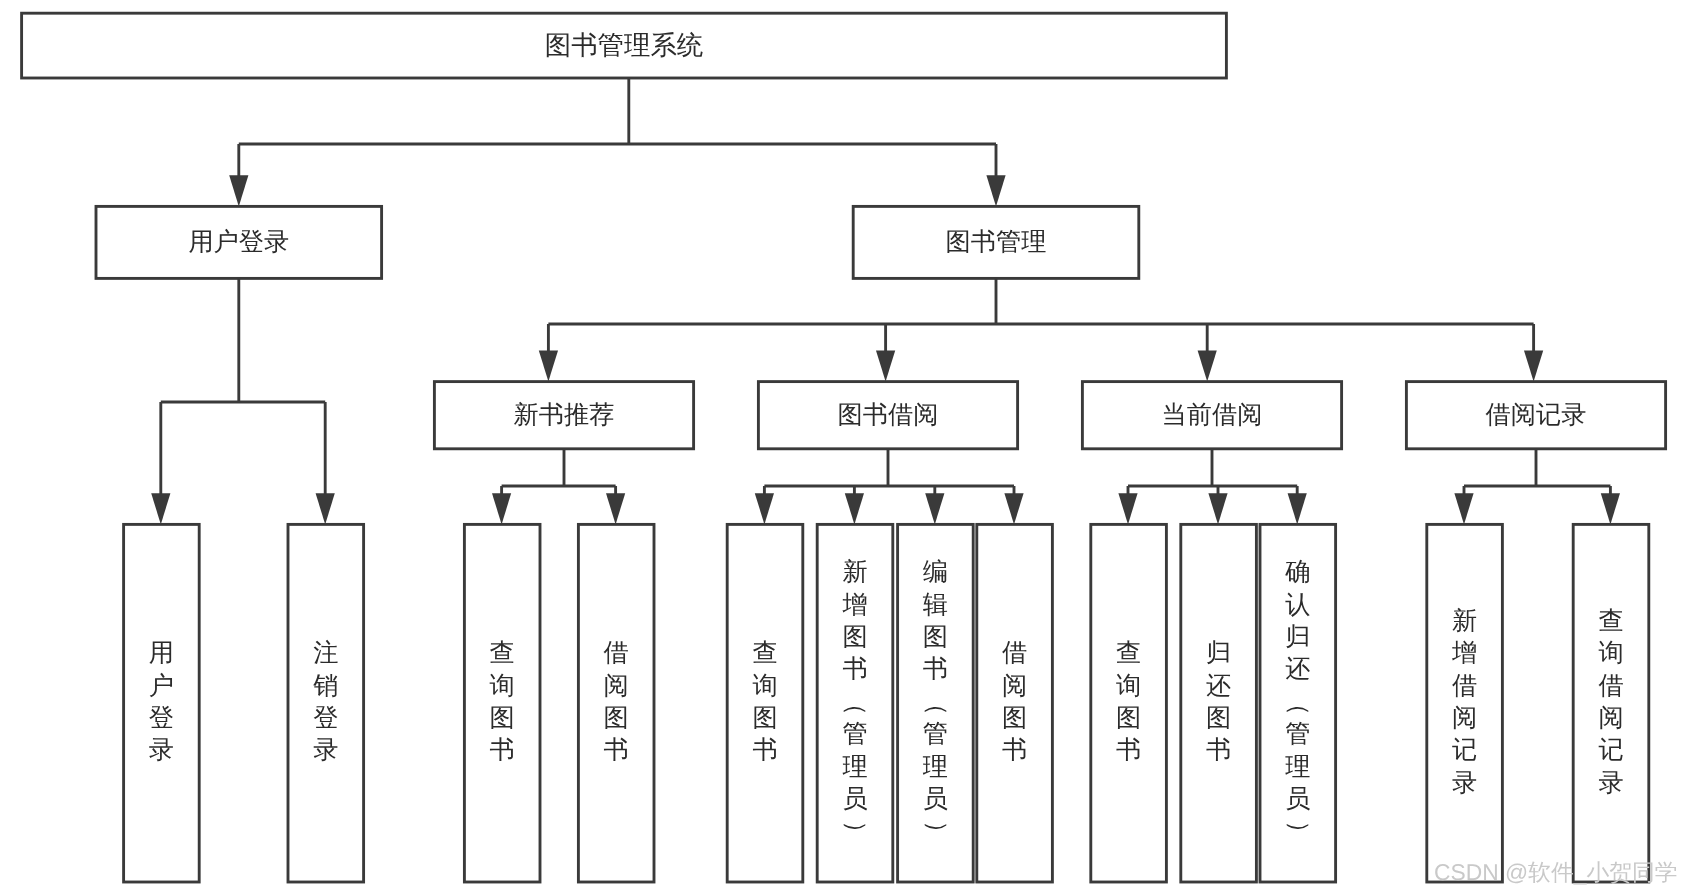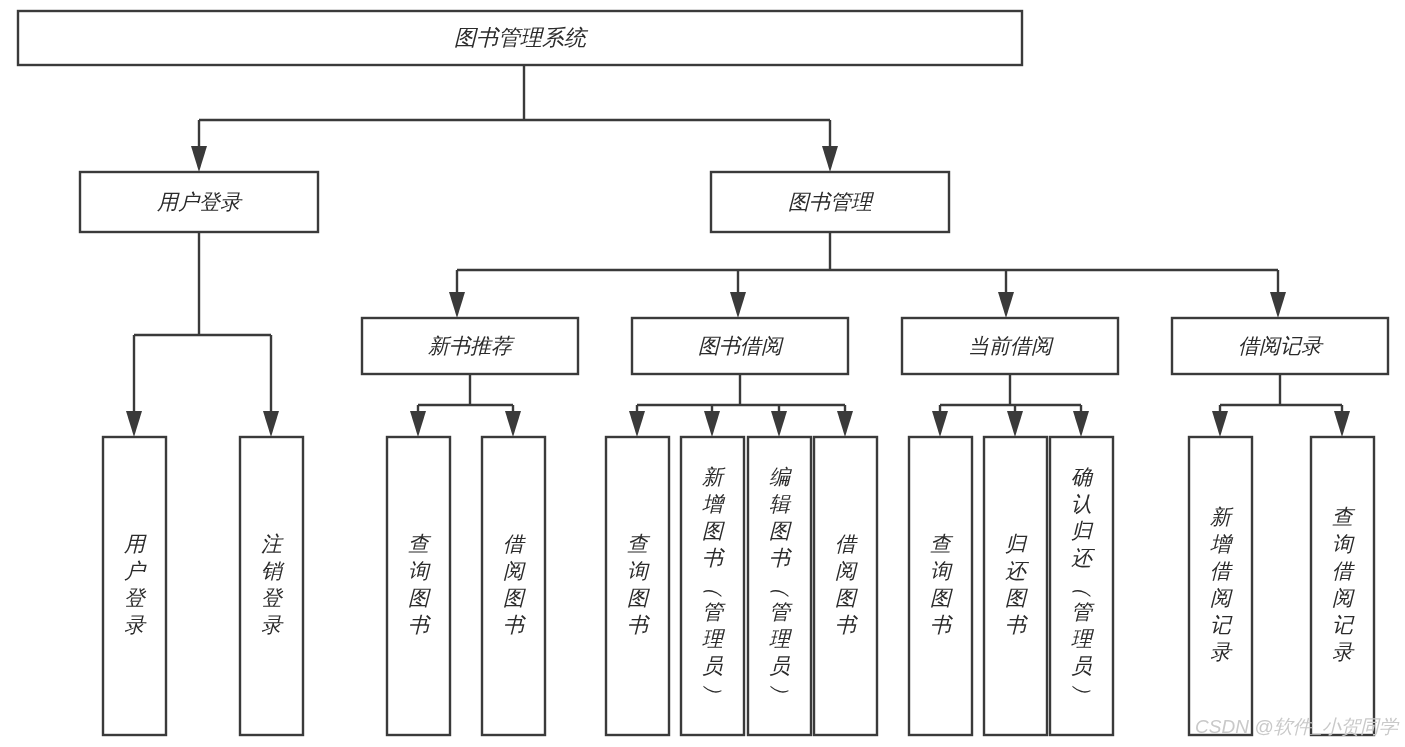--- a/index.html
+++ b/index.html
@@ -13,21 +13,20 @@
     position: relative;
     overflow: hidden;
     font-family: "Liberation Sans", "DejaVu Sans", sans-serif;
   }
   #diagram-root {
     position: absolute;
     left: 0;
     top: 0;
     width: 1405px;
     height: 571px;
-    font-style: italic;
   }
   .node-box {
     fill: #ffffff;
     stroke: #3a3a3a;
     stroke-width: 2.4;
   }
   .node-label {
     fill: #2b2b2b;
     font-family: "Liberation Sans", "DejaVu Sans", sans-serif;
     font-size: 21px;

